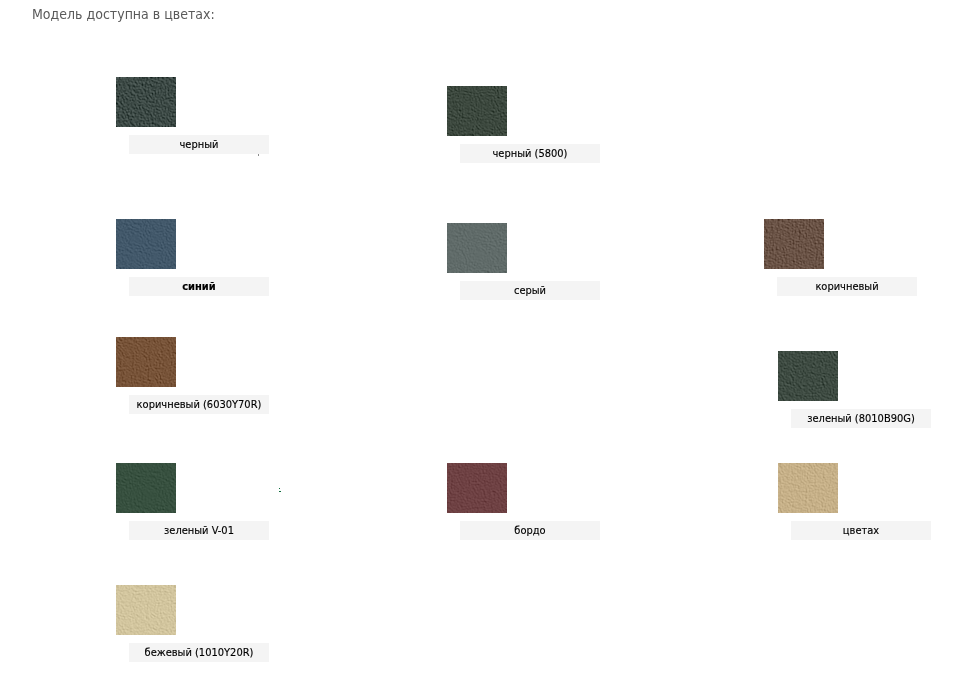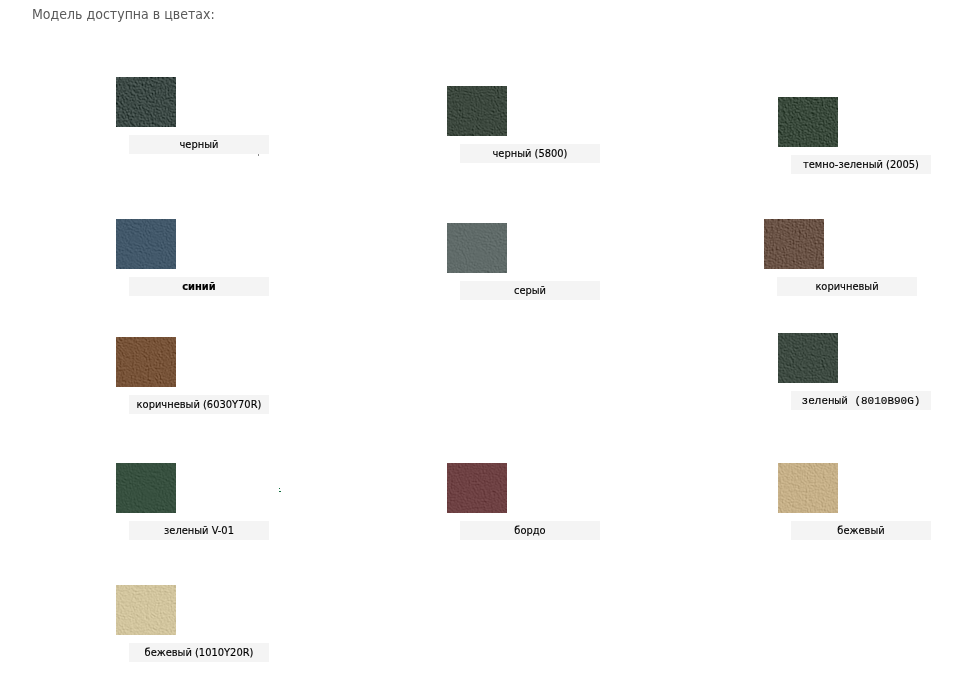--- a/index.html
+++ b/index.html
@@ -50,28 +50,20 @@
     <div class="color-label">черный</div>
   </div>
   <div class="color-item" style="left: 447px; top: 39px;">
     <div class="color-chip">
         <svg width="60" height="50" viewBox="0 0 60 50">
           <rect x="0" y="0" width="60" height="50" fill="#0c180e" filter="url(#leather-1)"></rect>
         </svg>
       </div>
     <div class="color-label">черный (5800)</div>
   </div>
-  <div class="color-item" style="left: 778px; top: 50px;">
-    <div class="color-chip">
-        <svg width="60" height="50" viewBox="0 0 60 50">
-          <rect x="0" y="0" width="60" height="50" fill="#0a1a0c" filter="url(#leather-2)"></rect>
-        </svg>
-      </div>
-    <div class="color-label">темно-зеленый (2005)</div>
-  </div>
   <div class="color-item" style="left: 116px; top: 172px; font-weight: bold;">
     <div class="color-chip">
         <svg width="60" height="50" viewBox="0 0 60 50">
           <rect x="0" y="0" width="60" height="50" fill="#12283a" filter="url(#leather-3)"></rect>
         </svg>
       </div>
     <div class="color-label">синий</div>
   </div>
   <div class="color-item" style="left: 447px; top: 176px;">
     <div class="color-chip">
@@ -90,21 +82,21 @@
     <div class="color-label">коричневый</div>
   </div>
   <div class="color-item" style="left: 116px; top: 290px;">
     <div class="color-chip">
         <svg width="60" height="50" viewBox="0 0 60 50">
           <rect x="0" y="0" width="60" height="50" fill="#472308" filter="url(#leather-6)"></rect>
         </svg>
       </div>
     <div class="color-label">коричневый (6030Y70R)</div>
   </div>
-  <div class="color-item" style="left: 778px; top: 286px; font-family: Liberation Mono, monospace;">
+  <div class="color-item" style="left: 778px; top: 304px;">
     <div class="color-chip">
         <svg width="60" height="50" viewBox="0 0 60 50">
           <rect x="0" y="0" width="60" height="50" fill="#0e1b12" filter="url(#leather-8)"></rect>
         </svg>
       </div>
     <div class="color-label">зеленый (8010B90G)</div>
   </div>
   <div class="color-item" style="left: 116px; top: 416px;">
     <div class="color-chip">
         <svg width="60" height="50" viewBox="0 0 60 50">
@@ -120,21 +112,21 @@
         </svg>
       </div>
     <div class="color-label">бордо</div>
   </div>
   <div class="color-item" style="left: 778px; top: 416px;">
     <div class="color-chip">
         <svg width="60" height="50" viewBox="0 0 60 50">
           <rect x="0" y="0" width="60" height="50" fill="#968058" filter="url(#leather-11)"></rect>
         </svg>
       </div>
-    <div class="color-label">бежевый</div>
+    <div class="color-label">цветах</div>
   </div>
   <div class="color-item" style="left: 116px; top: 538px;">
     <div class="color-chip">
         <svg width="60" height="50" viewBox="0 0 60 50">
           <rect x="0" y="0" width="60" height="50" fill="#a2956e" filter="url(#leather-12)"></rect>
         </svg>
       </div>
     <div class="color-label">бежевый (1010Y20R)</div>
   </div>
 

